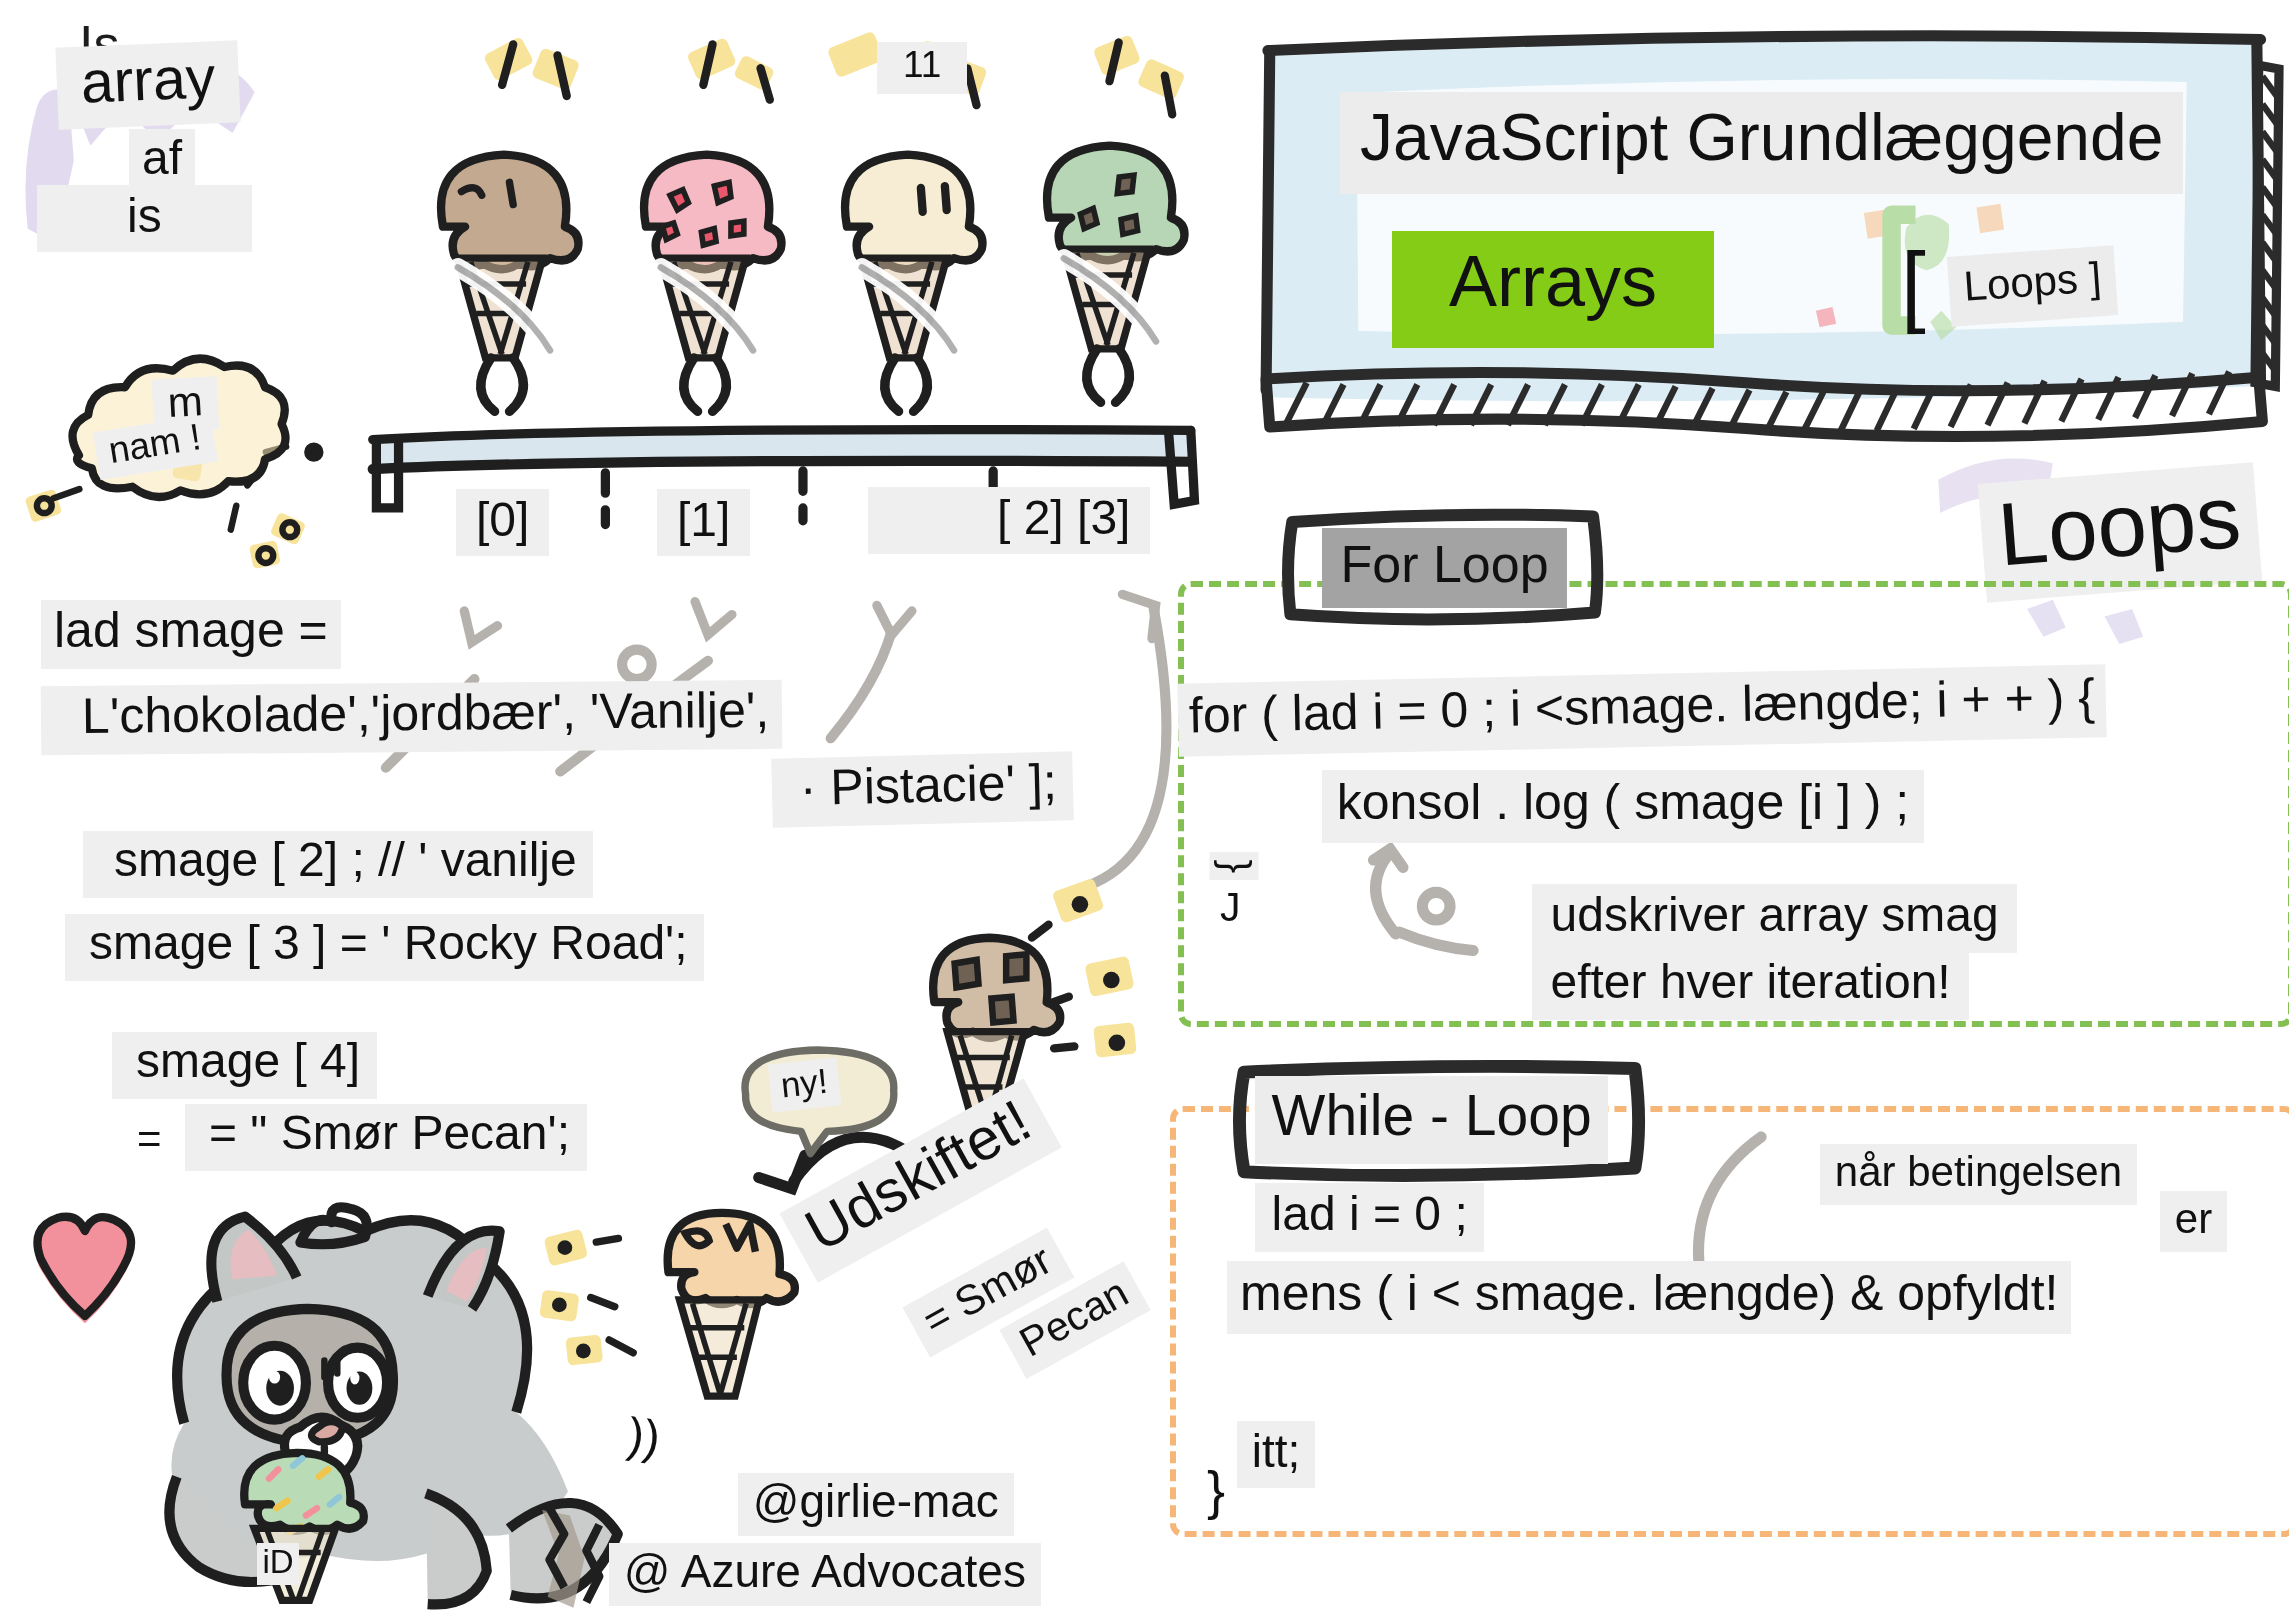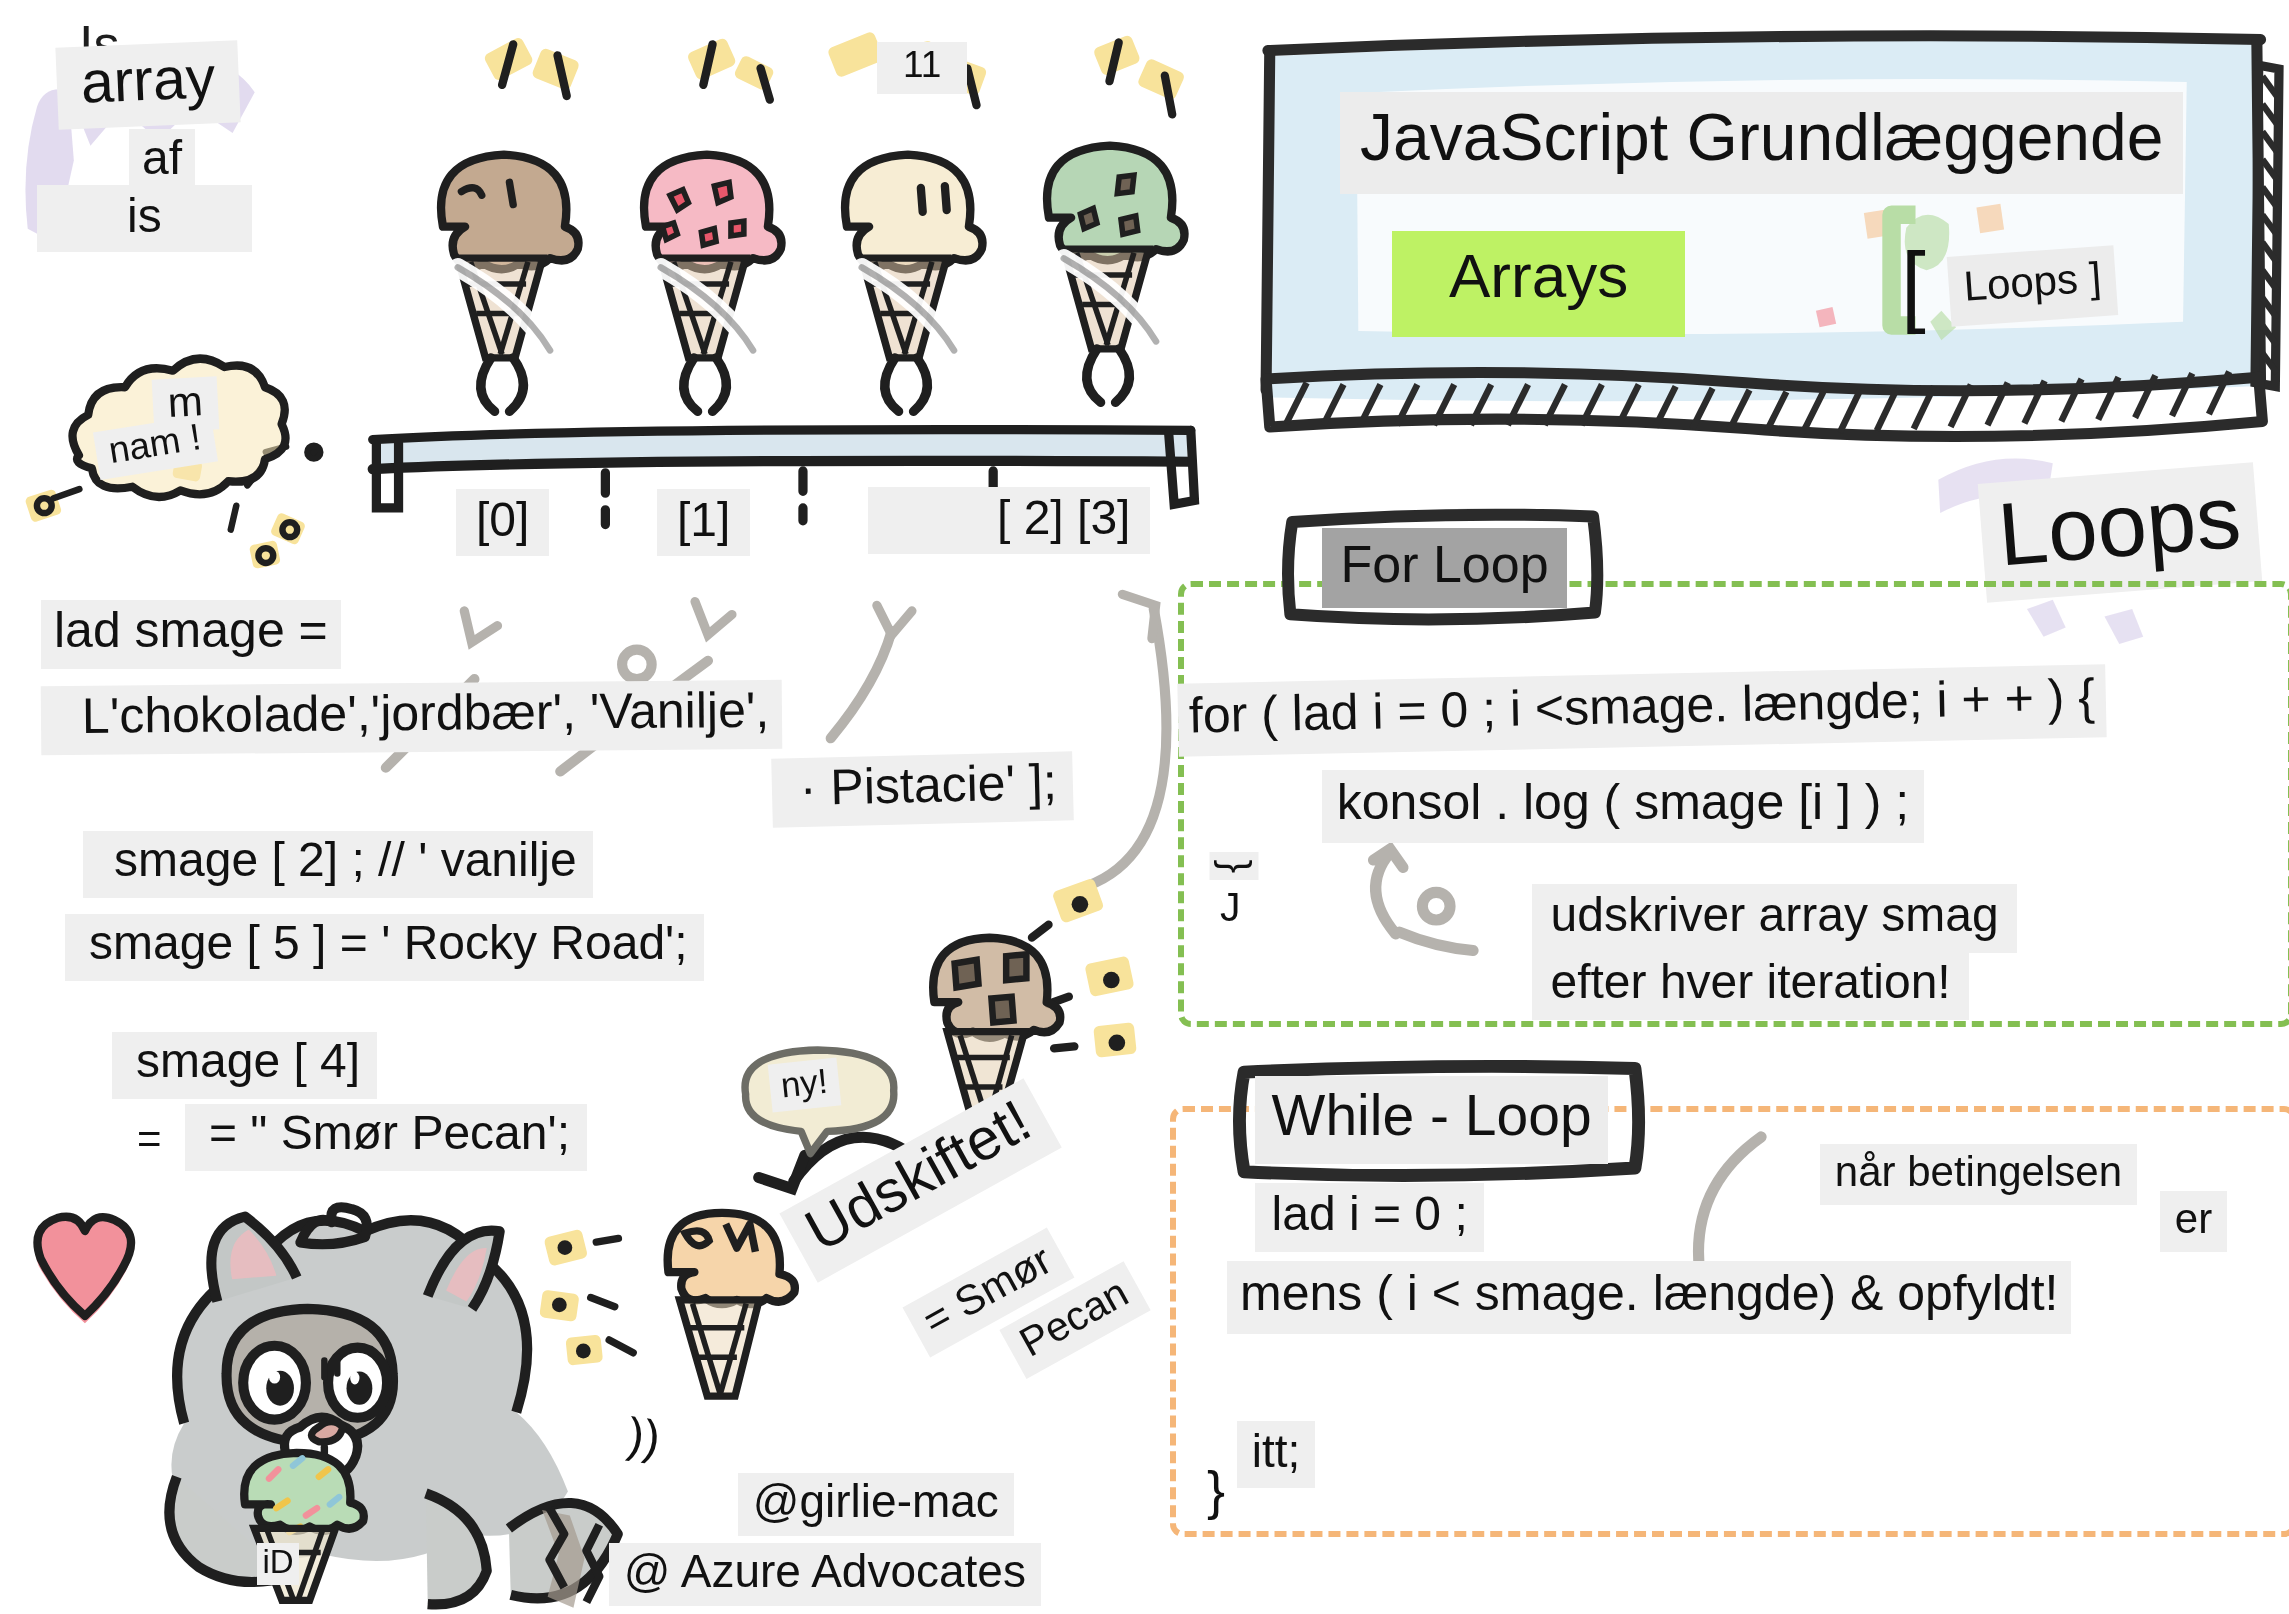--- a/index.html
+++ b/index.html
@@ -56,21 +56,21 @@
 
   
   #cred1{left:738px;top:1473px;font-size:46px;padding:3.7px 14.8px 11px 14.8px;}
   #cred2{left:609px;top:1543px;font-size:46px;padding:3.7px 14.8px 11px 14.8px;}
 
   
   #frame{position:absolute;left:1255px;top:18.5px;width:1024px;height:434px;}
   #frame svg{width:100%;height:100%;overflow:visible;}
   #t-js{position:absolute;left:1340px;top:92px;font-size:66px;background:#ececec;
         padding:7.4px 20px 18.5px 20px;white-space:nowrap;}
-  #t-arrays{position:absolute;left:1392px;top:231px;font-size:62px;background:#bef264;
+  #t-arrays{position:absolute;left:1392px;top:231px;font-size:72px;background:#84cc16;
         padding:9.2px 57px 26px 57px;white-space:nowrap;}
   #t-loops{position:absolute;left:1949px;top:251px;font-size:42px;background:#ececec;
         padding:7.4px 14.8px 14.8px 14.8px;white-space:nowrap;transform:rotate(-4deg);}
   #brk-open{position:absolute;left:1901px;top:233px;font-size:89px;color:#111;}
 
   
   #loops-title{left:1982px;top:473px;font-size:89px;padding:5.5px 16.6px 20px 16.6px;
                transform:rotate(-4.5deg);}
 
   
@@ -372,21 +372,21 @@
   </div>
 
   <div class="hl" id="idx0">[0]</div>
   <div class="hl" id="idx1">[1]</div>
   <div class="hl" id="idx23">[ 2] [3]</div>
 
   <div class="hl" id="c1">lad smage =</div>
   <div class="hl" id="c2">L'chokolade','jordbær', 'Vanilje',</div>
   <div class="hl" id="c3">· Pistacie' ];</div>
   <div class="hl" id="c4">smage [ 2] ; // ' vanilje</div>
-  <div class="hl" id="c5">smage [ 5 ] = ' Rocky Road';</div>
+  <div class="hl" id="c5">smage [ 3 ] = ' Rocky Road';</div>
   <div class="hl" id="c6">smage [ 4]</div>
   <div class="hl" id="c7">= " Smør Pecan';</div>
 
   <div class="conewrap" style="left:903px;top:923px;width:175px;height:249px;">
     <svg viewBox="0 0 190 270">
       <path d="M34 86 q-10 -68 60 -70 q70 2 62 70 q18 6 14 22 q-10 16 -28 8
                q-14 12 -32 4 q-18 10 -34 -2 q-20 8 -28 -10 q-4 -18 12 -22 z" fill="#c9b096" opacity=".85"></path>
       <path d="M34 86 q-10 -68 60 -70 q70 2 62 70 q18 6 14 22 q-10 16 -28 8
                q-14 12 -32 4 q-18 10 -34 -2 q-20 8 -28 -10 q-4 -18 12 -22 z" fill="none" stroke="#1f1f1f" stroke-width="9" stroke-linejoin="round"></path>
       <g fill="#6f6254" stroke="#1f1f1f" stroke-width="7">

